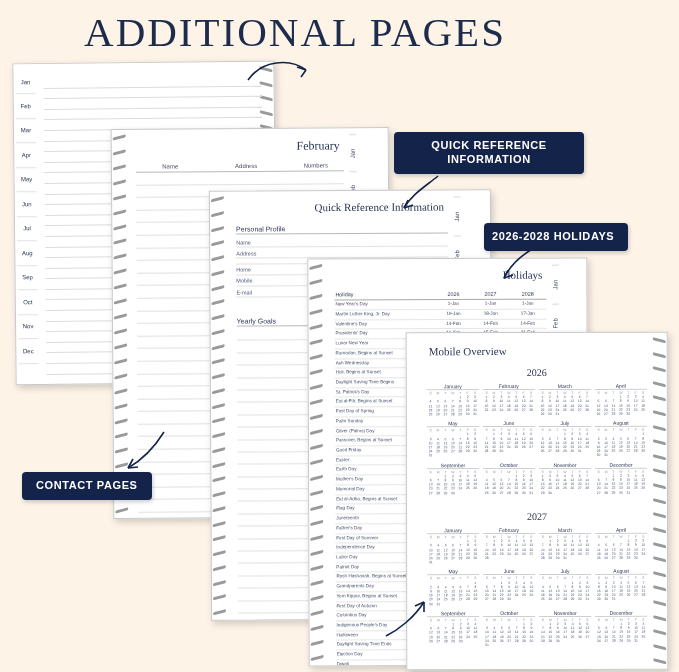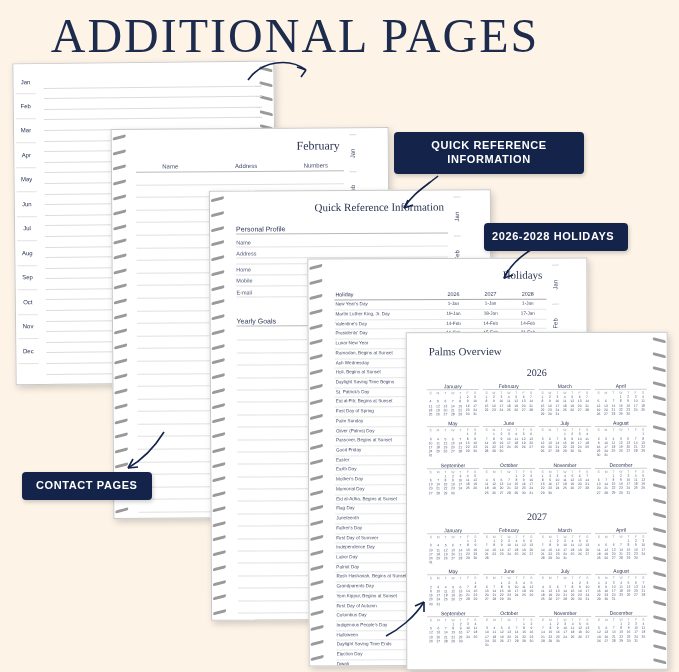--- a/index.html
+++ b/index.html
@@ -10,21 +10,21 @@
     overflow:hidden;
     position:relative;
   }
   .stage{position:absolute;inset:0;}
 
   
   .title{
     position:absolute;top:8px;left:0;width:590px;
     text-align:center;
     font-family:"Liberation Serif", serif;
-    font-size:48px;
+    font-size:41px;
     letter-spacing:2px;
     color:#1d2b4c;
     font-weight:400;
   }
 
   
   .book{
     position:absolute;
     background:#ffffff;
     border:1px solid #c9c9c9;
@@ -663,21 +663,21 @@
         <i style="top: 210.522px;"></i>
         <i style="top: 225.13px;"></i>
         <i style="top: 239.739px;"></i>
         <i style="top: 254.348px;"></i>
         <i style="top: 268.957px;"></i>
         <i style="top: 283.565px;"></i>
         <i style="top: 298.174px;"></i>
         <i style="top: 312.783px;"></i>
         <i style="top: 327.391px;"></i>
       </div>
-    <div class="hd">Palms Overview</div>
+    <div class="hd">Mobile Overview</div>
     <div class="yr" style="top:34px;">2026</div>
     <div class="calgrid" style="top:50px;" id="cal26">
         <div class="cal">
           <div class="cm">January</div>
           <div class="dow">
             <span>S</span>
             <span>M</span>
             <span>T</span>
             <span>W</span>
             <span>T</span>

